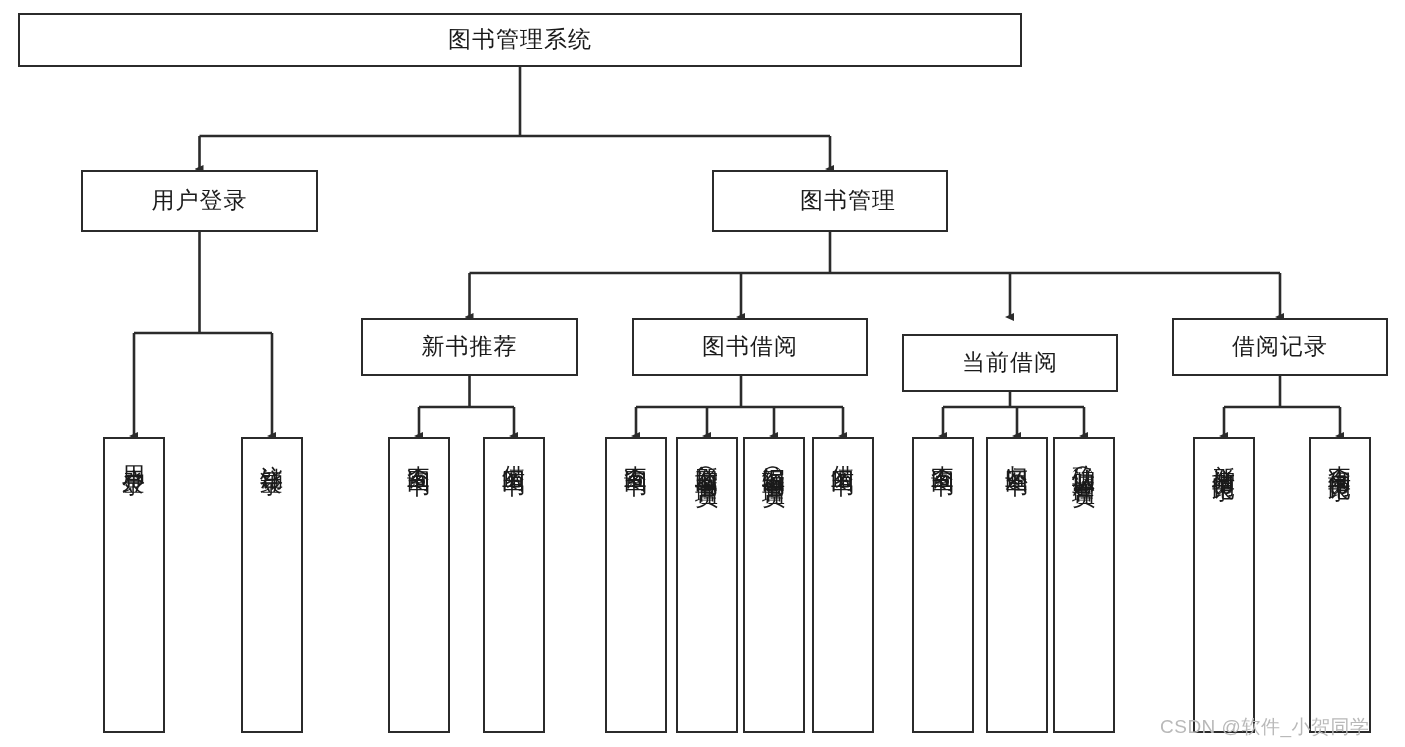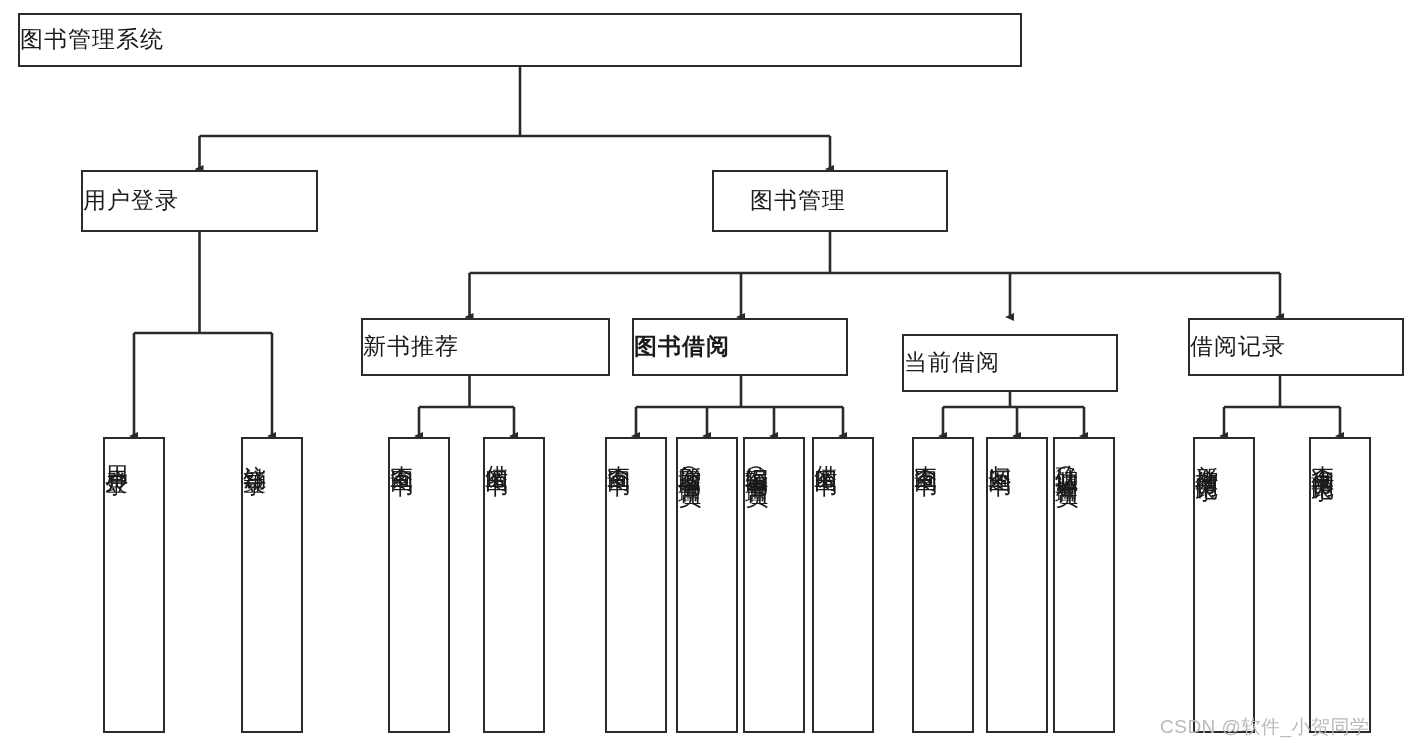--- a/index.html
+++ b/index.html
@@ -24,21 +24,21 @@
     width: 1405px;
     height: 747px;
   }
   .node {
     position: absolute;
     box-sizing: border-box;
     background: #ffffff;
     border: 2px solid #ef4444;
     display: flex;
     align-items: center;
-    justify-content: flex-start;
+    justify-content: center;
     color: #1a1a1a;
   }
   .node .label {
     display: block;
     text-align: center;
     line-height: 1.18;
   }
   .node.horiz .label {
     font-size: 23px;
     letter-spacing: 1px;
@@ -114,30 +114,30 @@
   <div id="nodes-layer">
       <div class="node horiz" style="left: 18px; top: 13px; width: 1004px; height: 54px; border-color: rgb(43, 43, 43); background: rgb(255, 255, 255); color: rgb(26, 26, 26);">
         <span class="label">图书管理系统</span>
       </div>
       <div class="node horiz" style="left: 81px; top: 170px; width: 237px; height: 62px; border-color: rgb(43, 43, 43); background: rgb(255, 255, 255); color: rgb(26, 26, 26);">
         <span class="label">用户登录</span>
       </div>
       <div class="node horiz" style="left: 712px; top: 170px; width: 236px; height: 62px; border-color: rgb(43, 43, 43); background: rgb(255, 255, 255); color: rgb(26, 26, 26); padding-left: 36px;">
         <span class="label">图书管理</span>
       </div>
-      <div class="node horiz" style="left: 361px; top: 318px; width: 249px; height: 58px; border-color: rgb(43, 43, 43); background: rgb(255, 255, 255); color: rgb(26, 26, 26);">
+      <div class="node horiz" style="left: 361px; top: 318px; width: 217px; height: 58px; border-color: rgb(43, 43, 43); background: rgb(255, 255, 255); color: rgb(26, 26, 26);">
         <span class="label">新书推荐</span>
       </div>
-      <div class="node horiz" style="left: 632px; top: 318px; width: 216px; height: 58px; border-color: rgb(43, 43, 43); background: rgb(255, 255, 255); color: rgb(26, 26, 26); font-weight: bold;">
+      <div class="node horiz" style="left: 632px; top: 318px; width: 236px; height: 58px; border-color: rgb(43, 43, 43); background: rgb(255, 255, 255); color: rgb(26, 26, 26);">
         <span class="label">图书借阅</span>
       </div>
       <div class="node horiz" style="left: 902px; top: 318px; width: 216px; height: 58px; border-color: rgb(43, 43, 43); background: rgb(255, 255, 255); color: rgb(26, 26, 26); margin-top: 16px;">
         <span class="label">当前借阅</span>
       </div>
-      <div class="node horiz" style="left: 1172px; top: 318px; width: 216px; height: 58px; border-color: rgb(43, 43, 43); background: rgb(255, 255, 255); color: rgb(26, 26, 26); margin-left: 16px;">
+      <div class="node horiz" style="left: 1172px; top: 318px; width: 216px; height: 58px; border-color: rgb(43, 43, 43); background: rgb(255, 255, 255); color: rgb(26, 26, 26);">
         <span class="label">借阅记录</span>
       </div>
       <div class="node vert" style="left: 103px; top: 437px; width: 62px; height: 296px; border-color: rgb(43, 43, 43); background: rgb(255, 255, 255); color: rgb(26, 26, 26);">
         <span class="label">用户登录</span>
       </div>
       <div class="node vert" style="left: 241px; top: 437px; width: 62px; height: 296px; border-color: rgb(43, 43, 43); background: rgb(255, 255, 255); color: rgb(26, 26, 26);">
         <span class="label">注销登录</span>
       </div>
       <div class="node vert" style="left: 388px; top: 437px; width: 62px; height: 296px; border-color: rgb(43, 43, 43); background: rgb(255, 255, 255); color: rgb(26, 26, 26);">
         <span class="label">查询图书</span>

